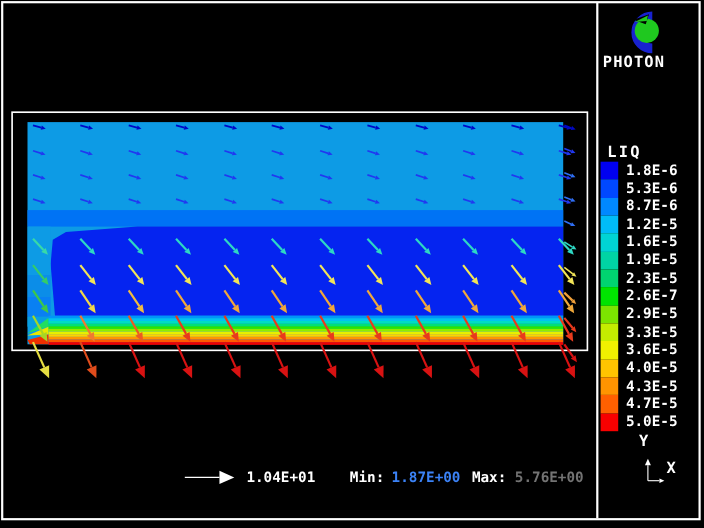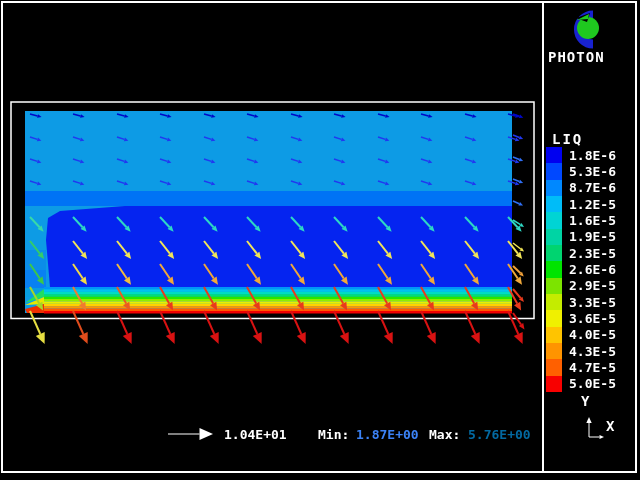--- a/index.html
+++ b/index.html
@@ -335,21 +335,21 @@
       <div class="lrow">
         <span class="sw" style="background: rgb(0, 212, 164);"></span>
         <span class="lv">1.9E-5</span>
       </div>
       <div class="lrow">
         <span class="sw" style="background: rgb(0, 212, 112);"></span>
         <span class="lv">2.3E-5</span>
       </div>
       <div class="lrow">
         <span class="sw" style="background: rgb(0, 228, 0);"></span>
-        <span class="lv">2.6E-6</span>
+        <span class="lv">2.6E-7</span>
       </div>
       <div class="lrow">
         <span class="sw" style="background: rgb(124, 228, 0);"></span>
         <span class="lv">2.9E-5</span>
       </div>
       <div class="lrow">
         <span class="sw" style="background: rgb(196, 236, 0);"></span>
         <span class="lv">3.3E-5</span>
       </div>
       <div class="lrow">
@@ -371,17 +371,17 @@
       <div class="lrow">
         <span class="sw" style="background: rgb(248, 0, 0);"></span>
         <span class="lv">5.0E-5</span>
       </div>
     </div>
 
   <div class="txt" id="scale-value">1.04E+01</div>
   <div class="txt" id="min-label">Min:</div>
   <div class="txt" id="min-value" style="color: #3b82f6;">1.87E+00</div>
   <div class="txt" id="max-label">Max:</div>
-  <div class="txt" id="max-value" style="color: #0369a1;">5.76E+00</div>
+  <div class="txt" id="max-value" style="color: #737373;">5.76E+00</div>
 
   <div class="txt" id="y-axis-label">Y</div>
   <div class="txt" id="x-axis-label">X</div>
 </div>
 
 </body></html>

